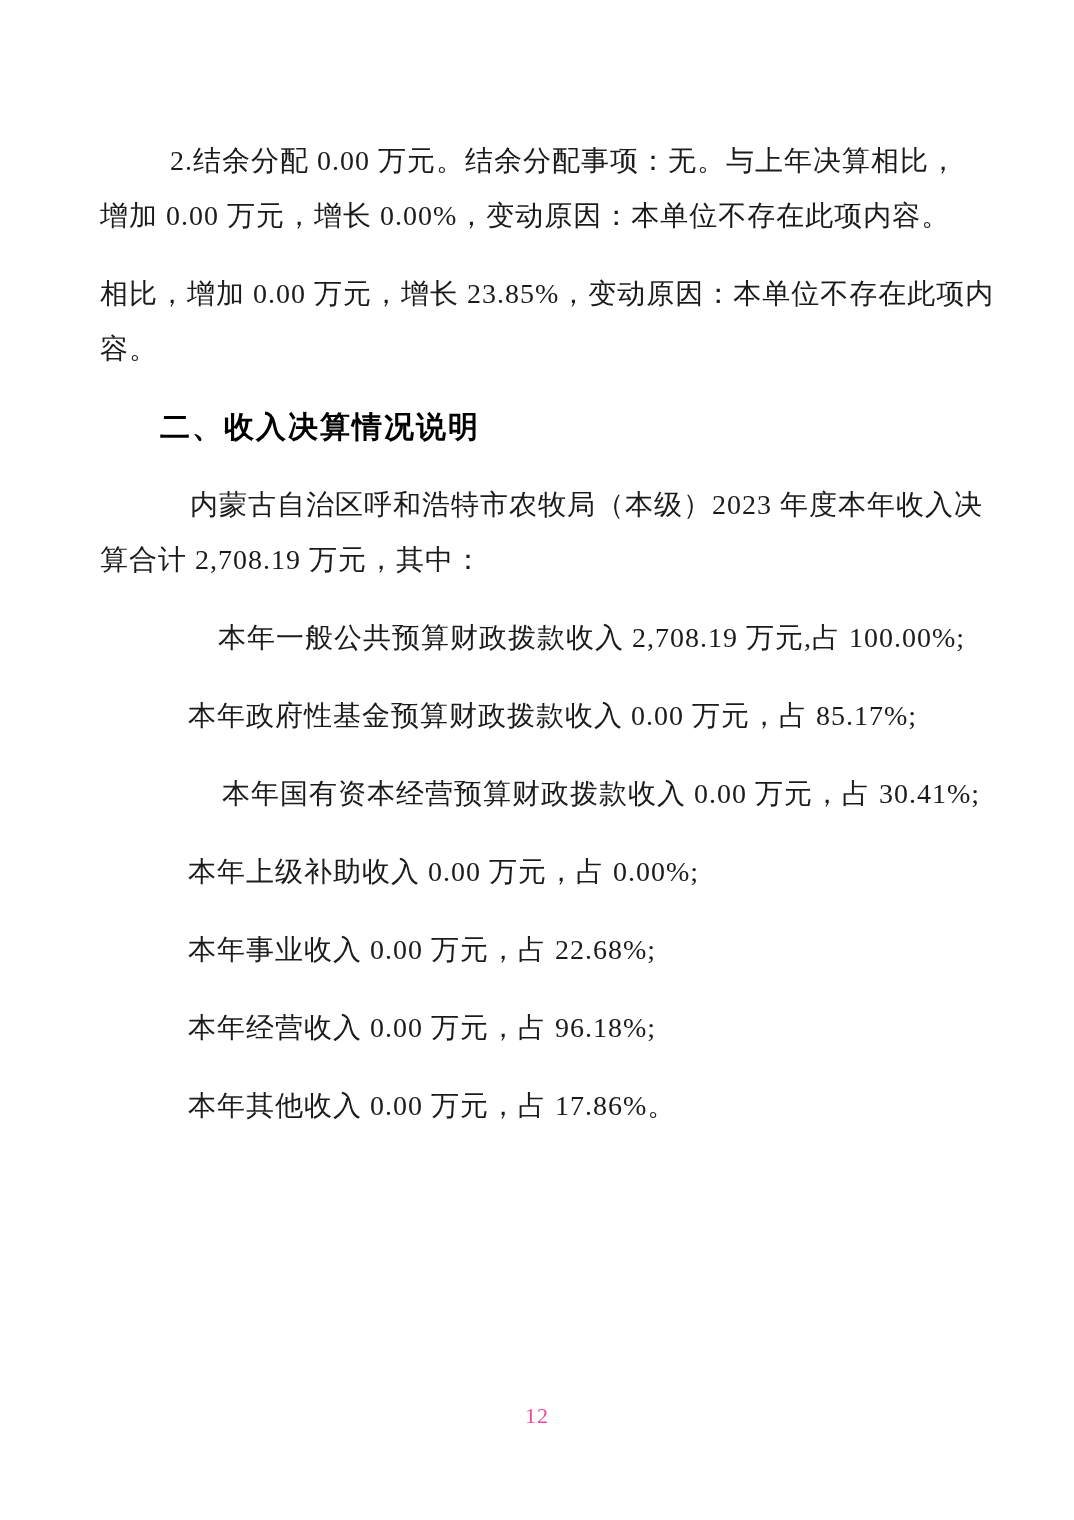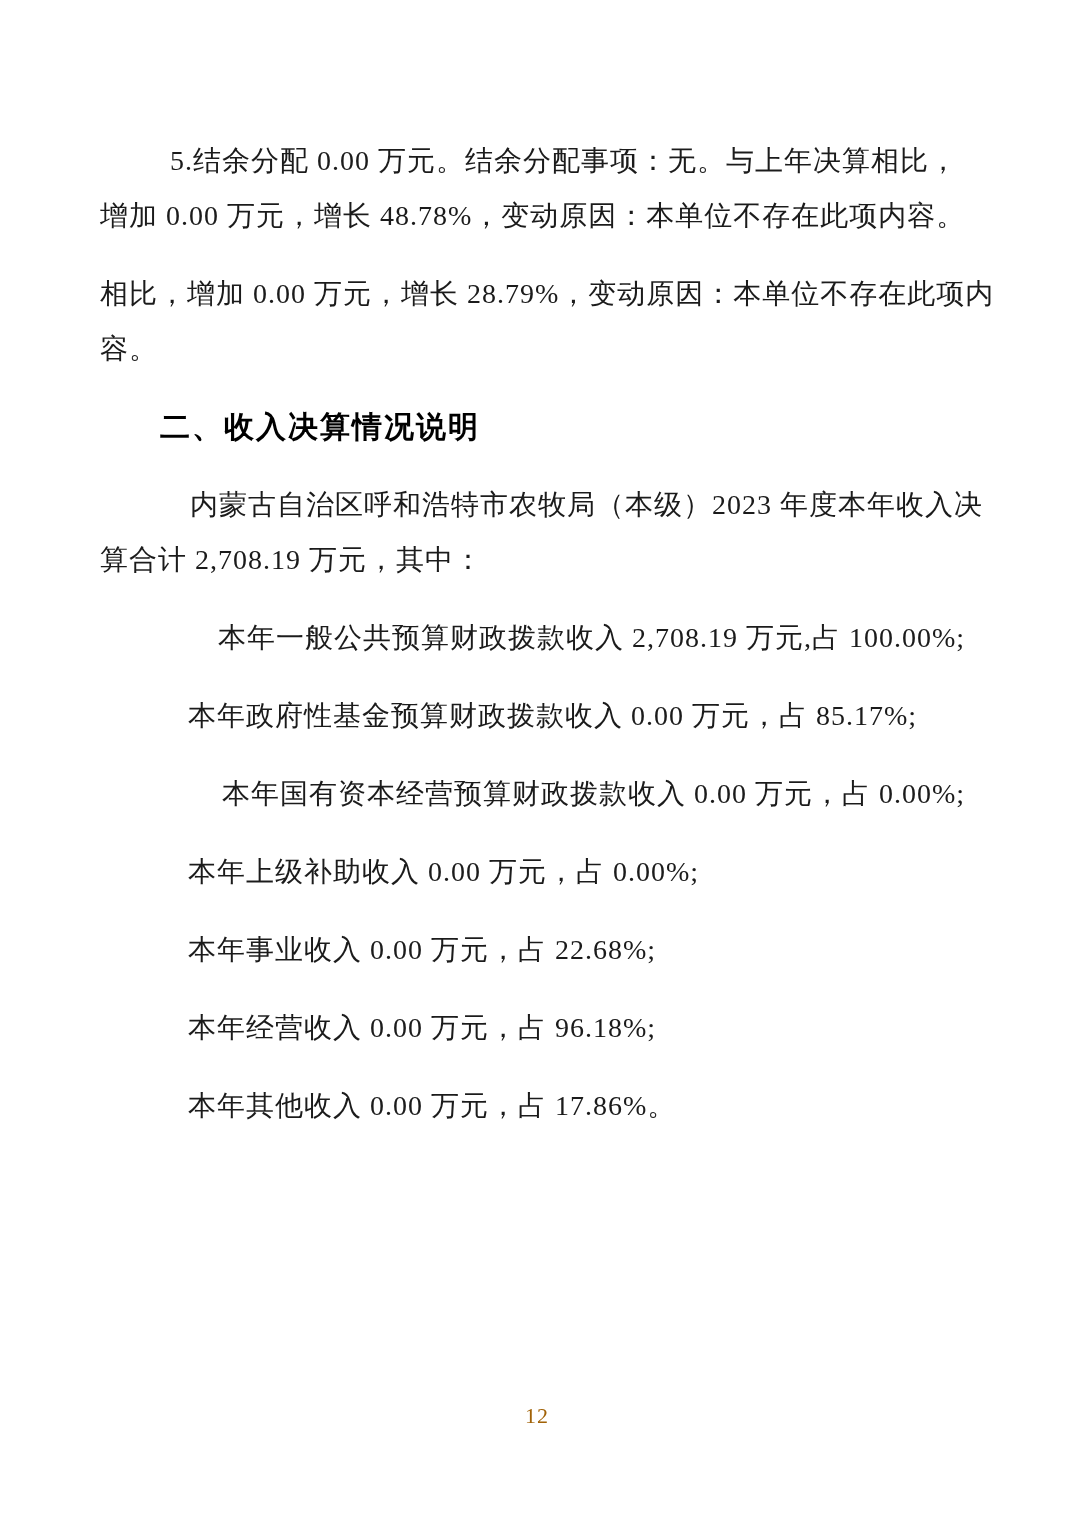--- a/index.html
+++ b/index.html
@@ -53,55 +53,55 @@
     position: absolute;
     left: 0;
     top: 1402px;
     width: 100%;
     text-align: center;
   }
   .page-num {
     font-size: 22px;
     line-height: 28px;
     letter-spacing: 1px;
-    color: #a16207;
+    color: #ec4899;
   }
 </style>
 </head>
 <body>
 
 <main class="doc-body">
 
   <p class="para">
-    <span class="line ind-70">5.结余分配 0.00 万元。结余分配事项：无。与上年决算相比，</span>
-    <span class="line">增加 0.00 万元，增长 48.78%，变动原因：本单位不存在此项内容。</span>
+    <span class="line ind-70">2.结余分配 0.00 万元。结余分配事项：无。与上年决算相比，</span>
+    <span class="line">增加 0.00 万元，增长 0.00%，变动原因：本单位不存在此项内容。</span>
   </p>
 
   <p class="para">
-    <span class="line">相比，增加 0.00 万元，增长 28.79%，变动原因：本单位不存在此项内</span>
+    <span class="line">相比，增加 0.00 万元，增长 23.85%，变动原因：本单位不存在此项内</span>
     <span class="line">容。</span>
   </p>
 
   <h2 class="heading">二、收入决算情况说明</h2>
 
   <p class="para">
     <span class="line ind-90">内蒙古自治区呼和浩特市农牧局（本级）2023 年度本年收入决</span>
     <span class="line">算合计 2,708.19 万元，其中：</span>
   </p>
 
   <p class="para">
     <span class="line ind-118">本年一般公共预算财政拨款收入 2,708.19 万元,占 100.00%;</span>
   </p>
 
   <p class="para">
     <span class="line ind-88">本年政府性基金预算财政拨款收入 0.00 万元，占 85.17%;</span>
   </p>
 
   <p class="para">
-    <span class="line ind-122">本年国有资本经营预算财政拨款收入 0.00 万元，占 0.00%;</span>
+    <span class="line ind-122">本年国有资本经营预算财政拨款收入 0.00 万元，占 30.41%;</span>
   </p>
 
   <p class="para">
     <span class="line ind-88">本年上级补助收入 0.00 万元，占 0.00%;</span>
   </p>
 
   <p class="para">
     <span class="line ind-88">本年事业收入 0.00 万元，占 22.68%;</span>
   </p>
 

